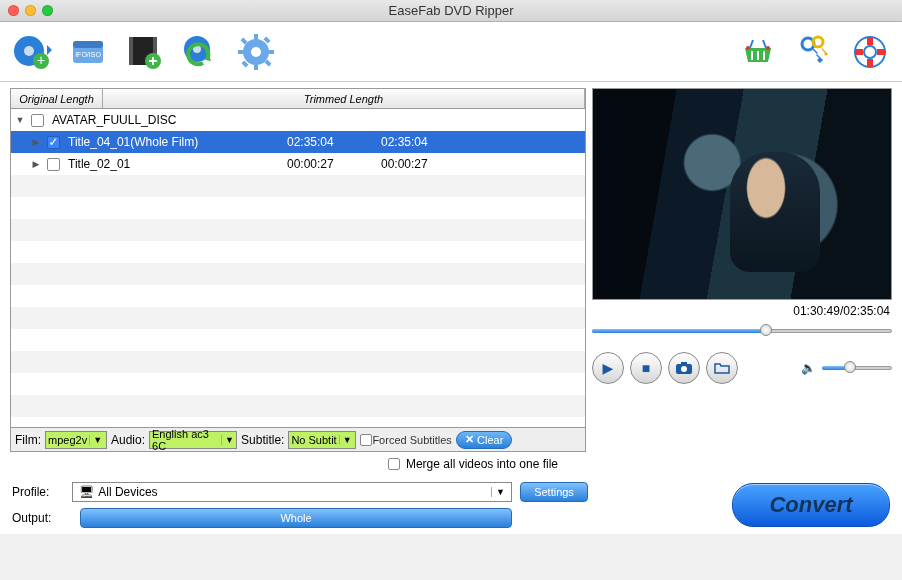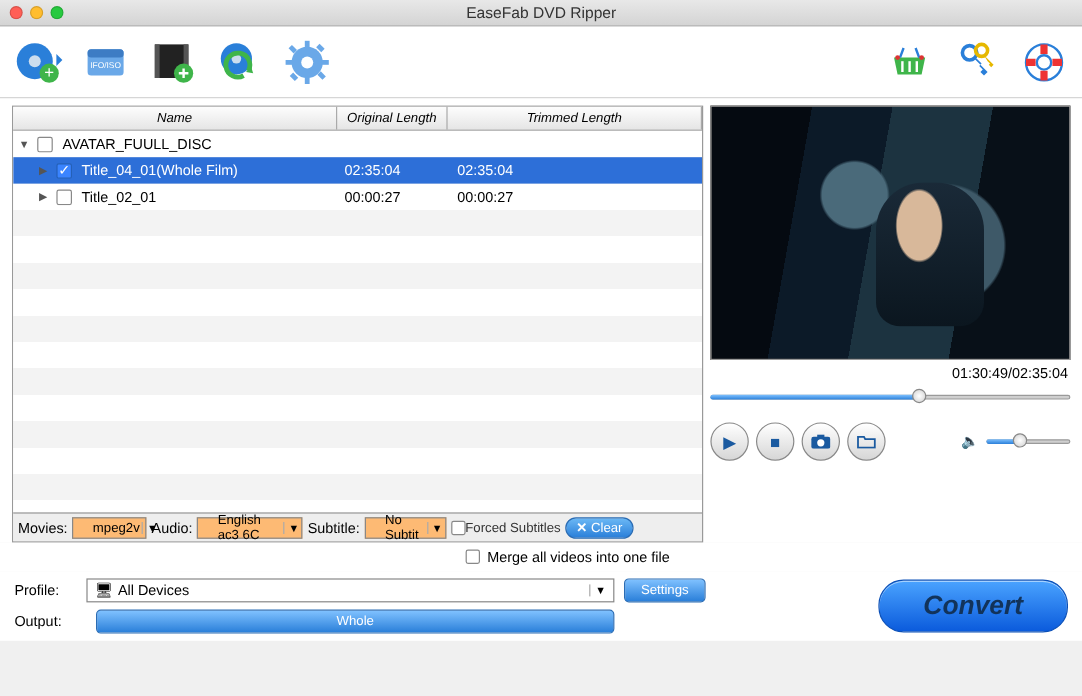--- a/index.html
+++ b/index.html
@@ -66,21 +66,21 @@
 .cbx{width:13px;height:13px;border:1px solid #888;background:#fff;display:inline-flex;align-items:center;justify-content:center;border-radius:2px;}
 .trow.parent .cell-name{ padding-left:2px; font-weight:500;}
 .trow.selected{ background:#2d6fd8; color:#fff;}
 .trow.selected .cbx{background:#3a84ff;border-color:#2560b7;color:#fff;}
 .trow.child .cell-name { padding-left:0;}
 
 .bottom-bar{
   height:24px;border-top:1px solid #999;background:#eee; display:flex; align-items:center; padding:0 4px; gap:4px; font-size:12px;
 }
 .sel-box{
-  height:18px;border:1px solid #888; background:#fdba74; display:flex; align-items:center; padding:0 2px 0 16px; font-size:11px;
+  height:18px;border:1px solid #888; background:#bef264; display:flex; align-items:center; padding:0 2px 0 2px; font-size:11px;
 }
 .sel-box .arrow{font-size:9px; margin-left:2px; border-left:1px solid #aaa; padding-left:3px;}
 .pill-btn{
   height:18px; padding:0 8px; border-radius:9px; color:#fff; font-size:11px;
   background:linear-gradient(#6bb8f5,#2a7fd9); border:1px solid #2a6cb4; display:flex;align-items:center;gap:3px;cursor:pointer;
 }
 .chk-small{ width:12px;height:12px;border:1px solid #888;background:#fff;border-radius:2px;}
 label.inline{display:flex;align-items:center;gap:0;font-size:11px;color:#333;}
 
 .preview{
@@ -213,21 +213,20 @@
           <circle cx="18" cy="18" r="6" fill="#fff" stroke="#2a7fd9" stroke-width="2"></circle>
           <path d="M18 3v8M18 25v8M3 18h8M25 18h8" stroke="#e33" stroke-width="6"></path>
         </svg>
     </div>
   </div>
 </div>
 
 <div class="content">
   <div class="left-pane">
     <div class="thead">
-      <div class="th th-name">Name</div>
       <div class="th th-ol">Original Length</div>
       <div class="th th-tl">Trimmed Length</div>
     </div>
     <div class="tbody">
       <div class="trow parent">
         <div class="cell cell-name">
           <span class="disclosure">▼</span>
           <span class="cbx"></span>
           <span style="margin-left:4px;">AVATAR_FUULL_DISC</span>
         </div>
@@ -250,21 +249,21 @@
           <span class="disclosure sub">▶</span>
           <span class="cbx"></span>
           <span style="margin-left:4px;">Title_02_01</span>
         </div>
         <div class="cell cell-ol">00:00:27</div>
         <div class="cell cell-tl">00:00:27</div>
       </div>
     </div>
 
     <div class="bottom-bar">
-      <span>Movies:</span>
+      <span>Film:</span>
       <div class="sel-box" style="width:62px;">
         <span>mpeg2v</span>
           <span class="arrow">▼</span>
       </div>
       <span>Audio:</span>
       <div class="sel-box" style="width:88px;">
         <span>English ac3 6C</span>
           <span class="arrow">▼</span>
       </div>
       <span>Subtitle:</span>

